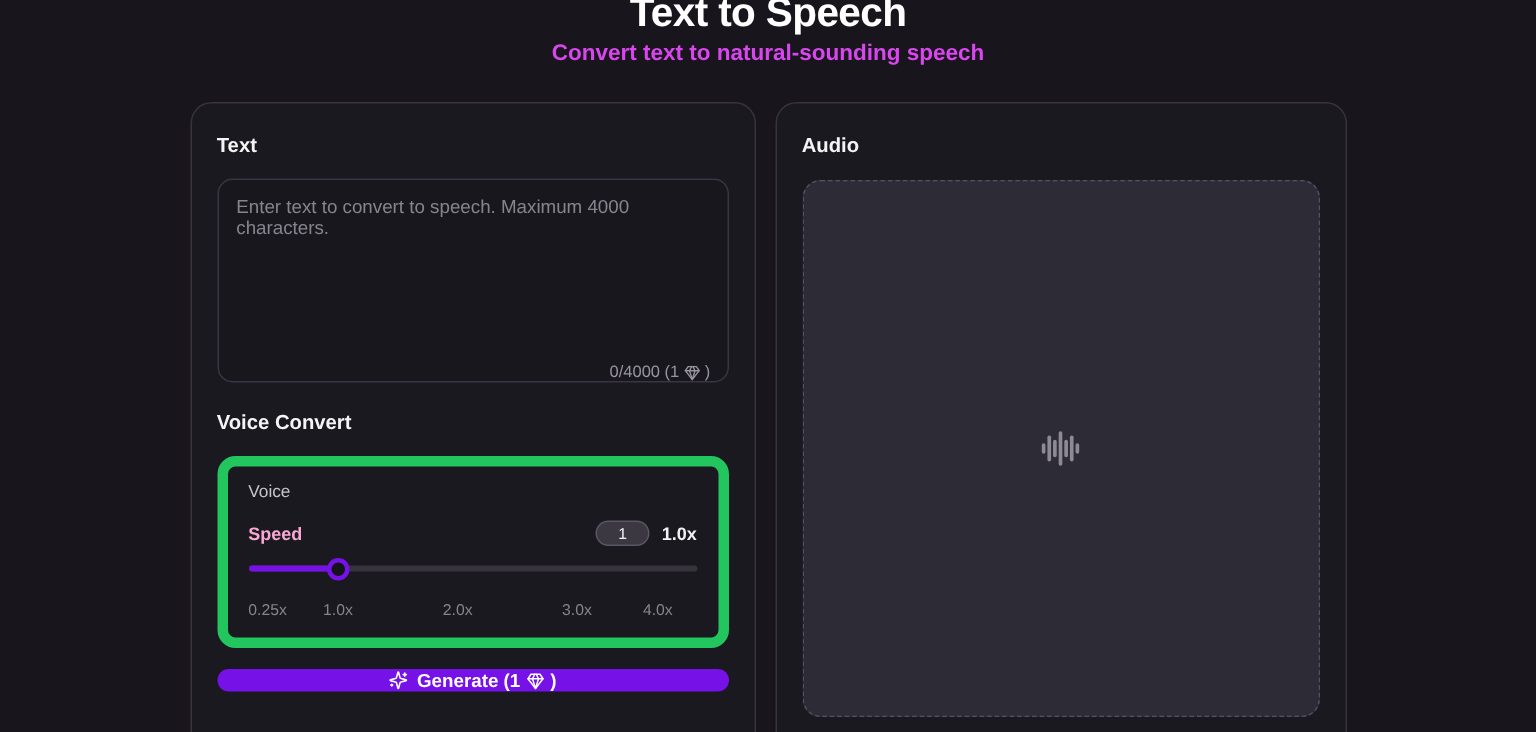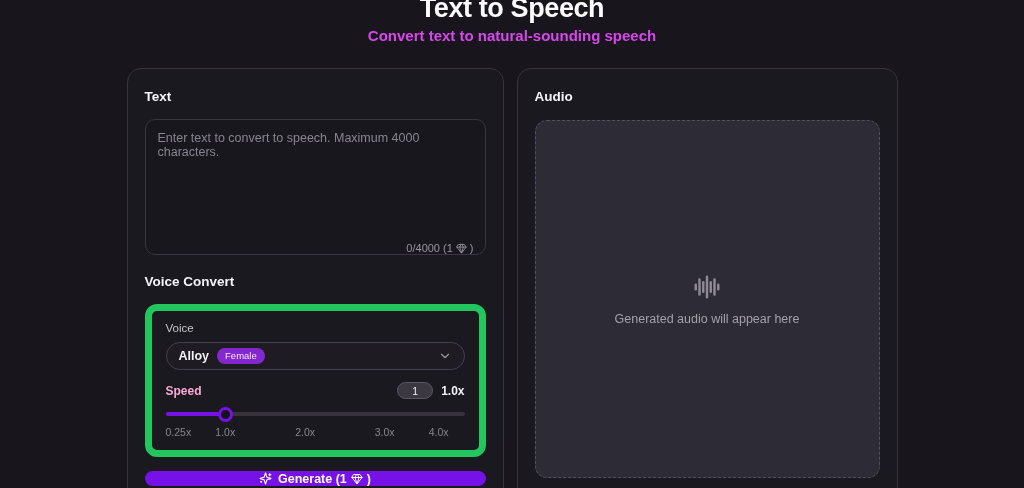--- a/index.html
+++ b/index.html
@@ -66,21 +66,21 @@
   }
   .speed-display { color:#f2f1f4; font-size:12px; font-weight:700; margin-left:8px; }
 
   .slider { margin-top:8px; position:relative; height:14px; cursor:pointer; }
   .slider-track { position:absolute; top:5px; left:0; right:0; height:4px; border-radius:2px; background:#36333d; }
   .slider-fill  { position:absolute; top:5px; left:0; height:4px; border-radius:2px; background:#7611e7; }
   .slider-thumb {
     position:absolute; top:0; width:15px; height:15px; margin-left:-7px; border-radius:50%;
     border:3px solid #7611e7; background:#15131a;
   }
-  .slider-ticks { position:relative; margin-top:5px; height:13px; color:#87848f; font-size:10.5px;text-align:center; }
+  .slider-ticks { position:relative; margin-top:15px; height:13px; color:#87848f; font-size:10.5px;text-align:center; }
   .slider-ticks span { position:absolute; top:0; }
   .tick-0 { left:0; }
   .tick-1 { left:20%; transform:translateX(-50%); }
   .tick-2 { left:46.7%; transform:translateX(-50%); }
   .tick-3 { left:73.3%; transform:translateX(-50%); }
   .tick-4 { right:16px; }
 
   .generate-btn {
     margin-top:14px; width:100%; height:15px; background:#7611e7; border:none; border-radius:14px;
     color:#ffffff; font-size:12.5px; font-weight:600; font-family:inherit;
@@ -124,29 +124,20 @@
         </span>
         <span>)</span>
       </div>
     </div>
 
     <div class="panel-heading section-heading">Voice Convert</div>
 
     <div class="voice-card">
       <div class="voice-label">Voice</div>
 
-      <div class="voice-select">
-        <span class="voice-name">Alloy</span>
-        <span class="voice-badge">Female</span>
-        <span class="chevron icon">
-          <svg width="14" height="14" viewBox="0 0 24 24" fill="none" stroke="#9a97a0" stroke-width="2" stroke-linecap="round" stroke-linejoin="round">
-              <path d="M6 9l6 6 6-6"></path>
-            </svg>
-        </span>
-      </div>
 
       <div class="speed-row">
         <span class="speed-label">Speed</span>
         <span class="speed-value-pill">1</span>
         <span class="speed-display">1.0x</span>
       </div>
 
       <div class="slider">
         <div class="slider-track"></div>
         <div class="slider-fill" style="width:20%"></div>
@@ -194,17 +185,16 @@
         <svg width="30" height="30" viewBox="0 0 32 32" fill="none" stroke="#8d8a95" stroke-width="2.6" stroke-linecap="round">
           <line x1="4" y1="13.5" x2="4" y2="18.5"></line>
           <line x1="8" y1="8" x2="8" y2="24"></line>
           <line x1="12" y1="11" x2="12" y2="21"></line>
           <line x1="16" y1="5" x2="16" y2="27"></line>
           <line x1="20" y1="11" x2="20" y2="21"></line>
           <line x1="24" y1="8" x2="24" y2="24"></line>
           <line x1="28" y1="13.5" x2="28" y2="18.5"></line>
         </svg>
       </span>
-      <span class="audio-empty-text">Generated audio will appear here</span>
     </div>
   </div>
 
 </div>
 
 </body></html>

